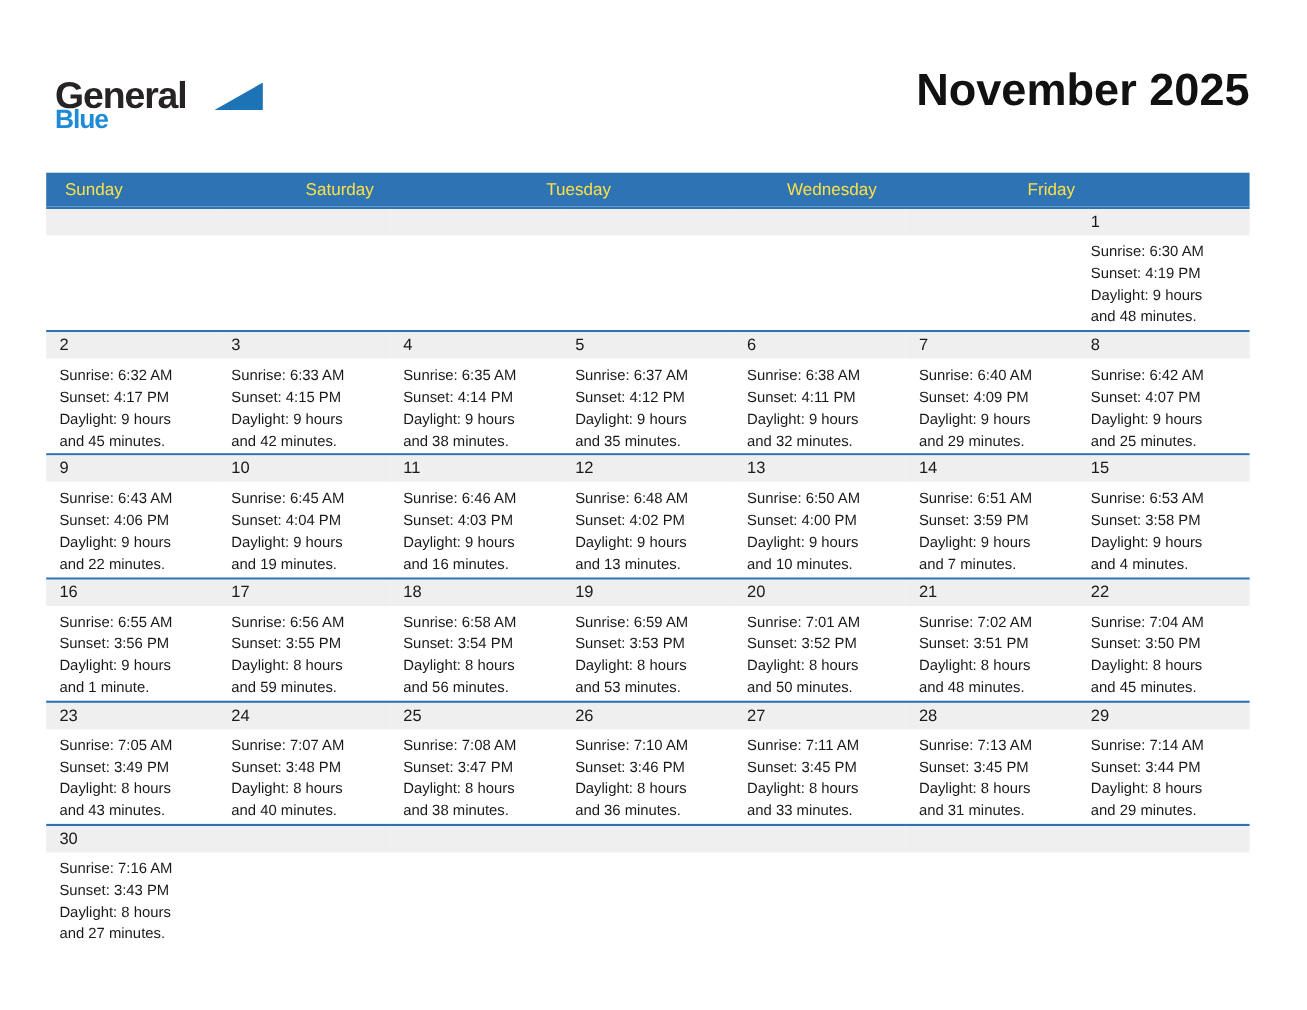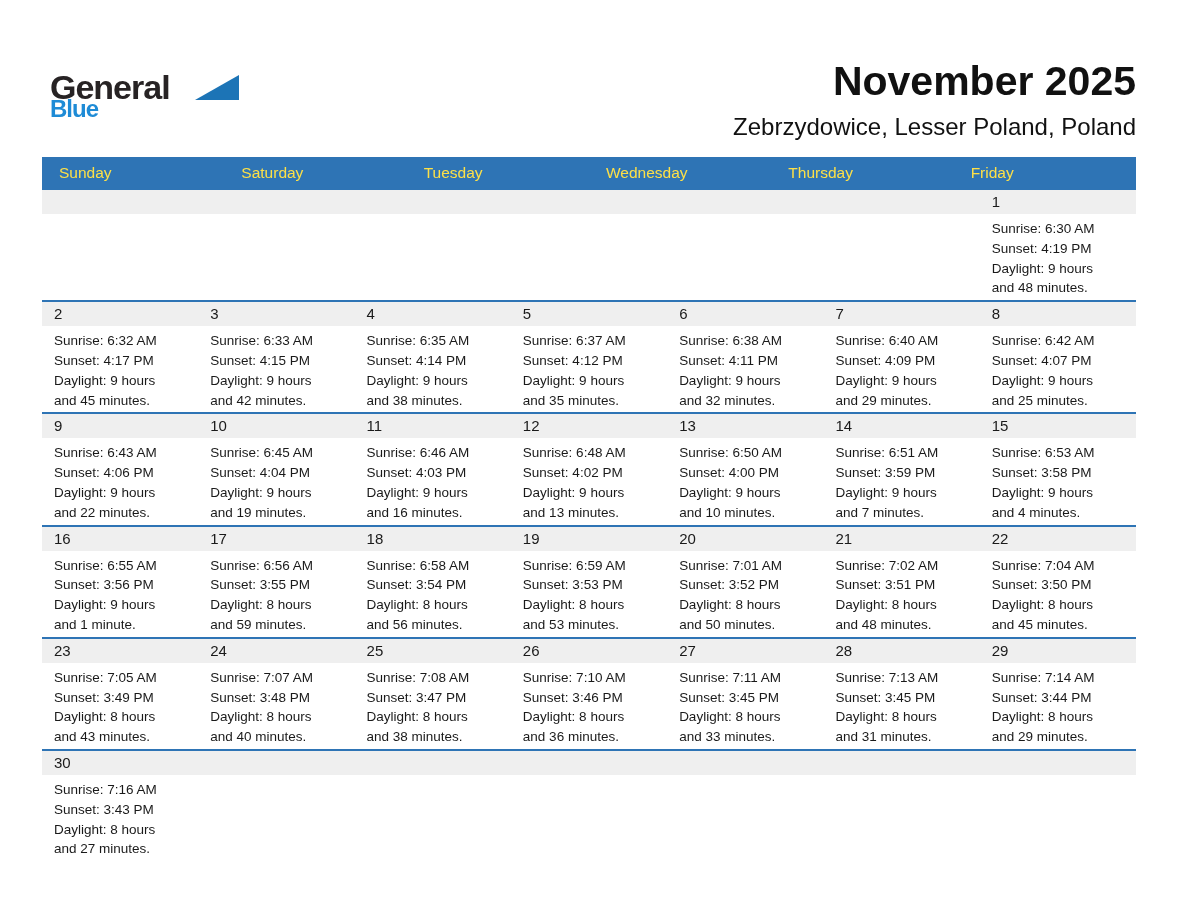--- a/index.html
+++ b/index.html
@@ -67,30 +67,28 @@
       <span class="logo-general">General</span>
       <svg class="logo-triangle" width="44" height="27" viewBox="0 0 44 27">
         <polygon points="0,26 44,1 44,26" fill="#1C74B6"></polygon>
       </svg>
     </div>
     <div class="logo-row2">Blue</div>
   </div>
 
   <div class="title-block">
     <div class="month-title">November 2025</div>
-    <div class="location-subtitle">Zebrzydowice, Lesser Poland, Poland</div>
   </div>
 
   <div class="calendar">
     <div class="weekday-row">
         <div class="wd">Sunday</div>
         <div class="wd">Saturday</div>
         <div class="wd">Tuesday</div>
         <div class="wd">Wednesday</div>
-        <div class="wd">Thursday</div>
         <div class="wd">Friday</div>
       </div>
     <div>
         <div class="week-row">
           <div class="day-cell">
             <div class="day-band"></div>
           </div>
           <div class="day-cell">
             <div class="day-band"></div>
           </div>

